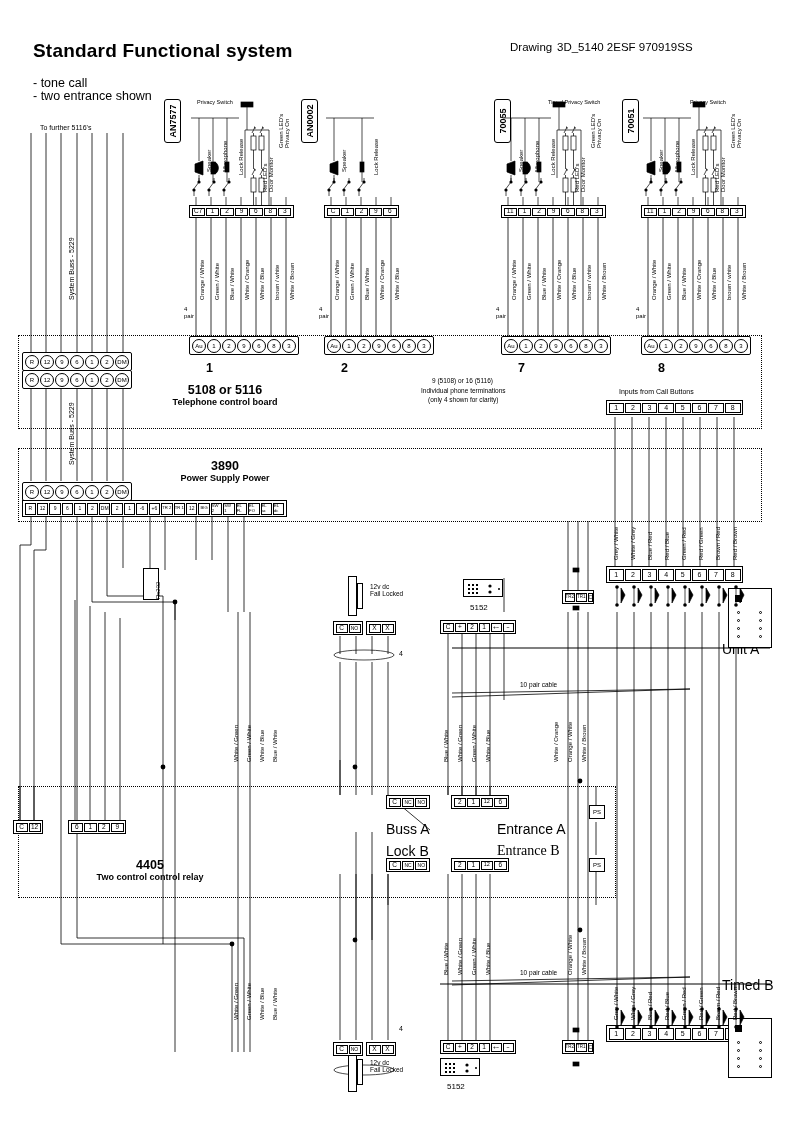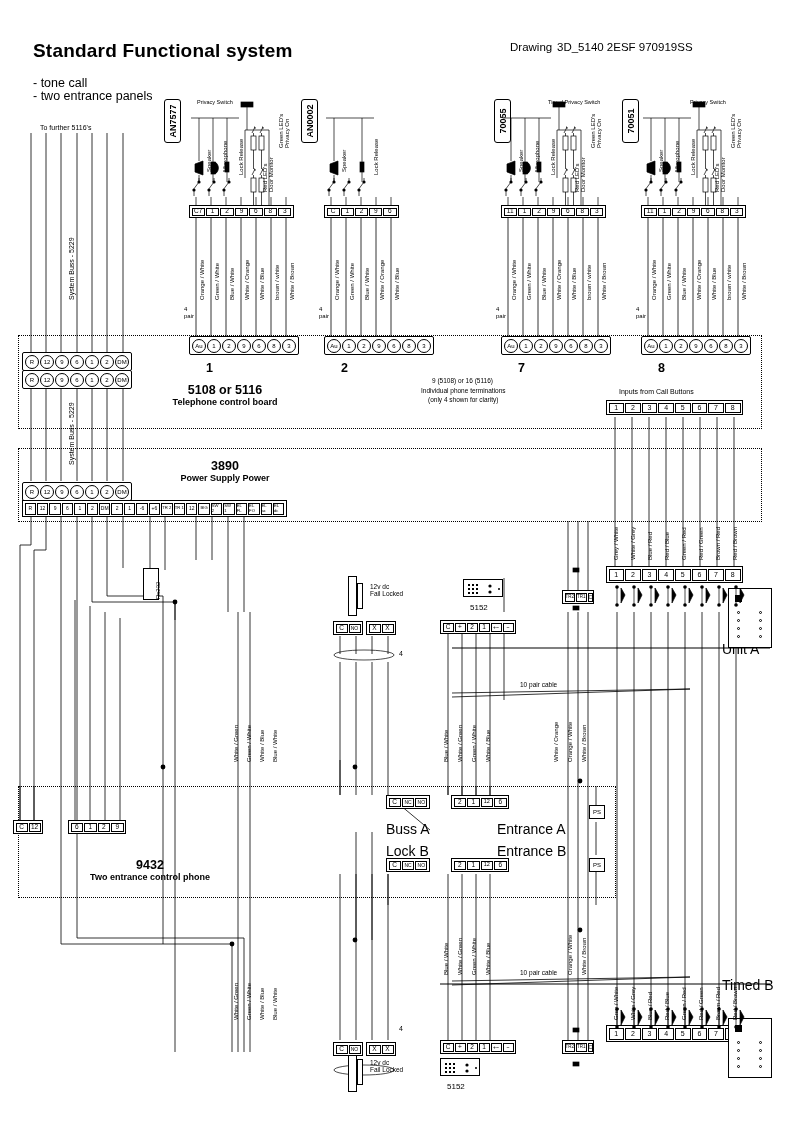--- a/index.html
+++ b/index.html
@@ -45,21 +45,21 @@
   .lockbody{position:absolute;border:1.5px solid #000;background:#fff;box-sizing:border-box;}
   .grille{position:absolute;border:1.5px solid #000;background:#fff;box-sizing:border-box;}
   .gdot{position:absolute;width:3px;height:3px;border:1px solid #000;border-radius:50%;box-sizing:border-box;}
   svg.ov{position:absolute;left:0;top:0;width:800px;height:1132px;pointer-events:none;}
 </style>
 </head>
 <body>
 
 <div class="abs ttl" style="left:33px;top:40px;">Standard Functional  system</div>
 <div class="abs sub" style="left:33px;top:76px;">- tone  call</div>
-<div class="abs sub" style="left:33px;top:89px;">- two entrance panels</div>
+<div class="abs sub" style="left:33px;top:89px;">- two entrance shown</div>
 <div class="abs drw" style="left:510px;top:41px;">Drawing</div>
 <div class="abs drw" style="left:557px;top:41px;">3D_5140 2ESF 970919SS</div>
 
 <div class="dash-box" style="left:18px;top:335px;width:742px;height:92px;"></div>
 <div class="dash-box" style="left:18px;top:448px;width:742px;height:72px;"></div>
 <div class="dash-box" style="left:18px;top:786px;width:596px;height:110px;"></div>
 
 <svg class="ov" xmlns="http://www.w3.org/2000/svg">
   <g stroke="#000" stroke-width="0.8" fill="none">
 
@@ -639,36 +639,36 @@
 </div>
 <div class="bigtxt" style="left:497px;top:821px;">Entrance A</div>
 <div class="pb" style="left:589px;top:805px;width:16px;height:14px;font-size:6px;">PS</div>
 
 <div class="strip pad" style="left:451px;top:858px;width:58px;height:14px;">
   <div class="cell" style="flex:1;">2</div>
   <div class="cell" style="flex:1;">1</div>
   <div class="cell" style="flex:1;font-size:5.5px;">12</div>
   <div class="cell" style="flex:1;">6</div>
 </div>
-<div class="bigtxt" style="left:497px;top:843px;">Entrance B</div>
+<div class="bigtxt" style="left:497px;top:843px;font-family:Liberation Serif, serif;">Entrance B</div>
 <div class="pb" style="left:589px;top:858px;width:16px;height:14px;font-size:6px;">PS</div>
 
 <div class="strip pad" style="left:13px;top:820px;width:30px;height:14px;">
   <div class="cell" style="flex:1;">C</div>
   <div class="cell" style="flex:1;">12</div>
 </div>
 <div class="strip pad" style="left:68px;top:820px;width:58px;height:14px;">
   <div class="cell" style="flex:1;">6</div>
   <div class="cell" style="flex:1;">1</div>
   <div class="cell" style="flex:1;">2</div>
   <div class="cell" style="flex:1;">9</div>
 </div>
 <div class="blocklbl" style="left:60px;top:858px;width:180px;">
-  <div class="n">9432</div>
-  <div class="d">Two entrance control phone</div>
+  <div class="n">4405</div>
+  <div class="d">Two control control relay</div>
 </div>
 
 <div id="wc-p1">
     <div class="vtx" style="left: 199px; top: 300px;">Orange / White</div>
     <div class="vtx" style="left: 214px; top: 300px;">Green / White</div>
     <div class="vtx" style="left: 229px; top: 300px;">Blue / White</div>
     <div class="vtx" style="left: 244px; top: 300px;">White / Orange</div>
     <div class="vtx" style="left: 259px; top: 300px;">White / Blue</div>
     <div class="vtx" style="left: 274px; top: 300px;">brown / white</div>
     <div class="vtx" style="left: 289px; top: 300px;">White / Brown</div>

